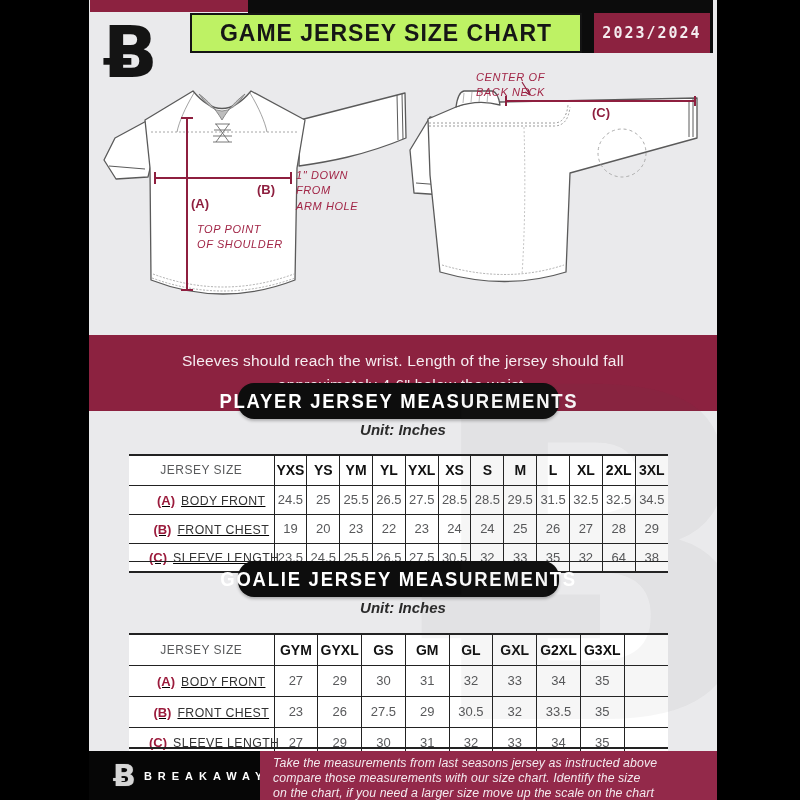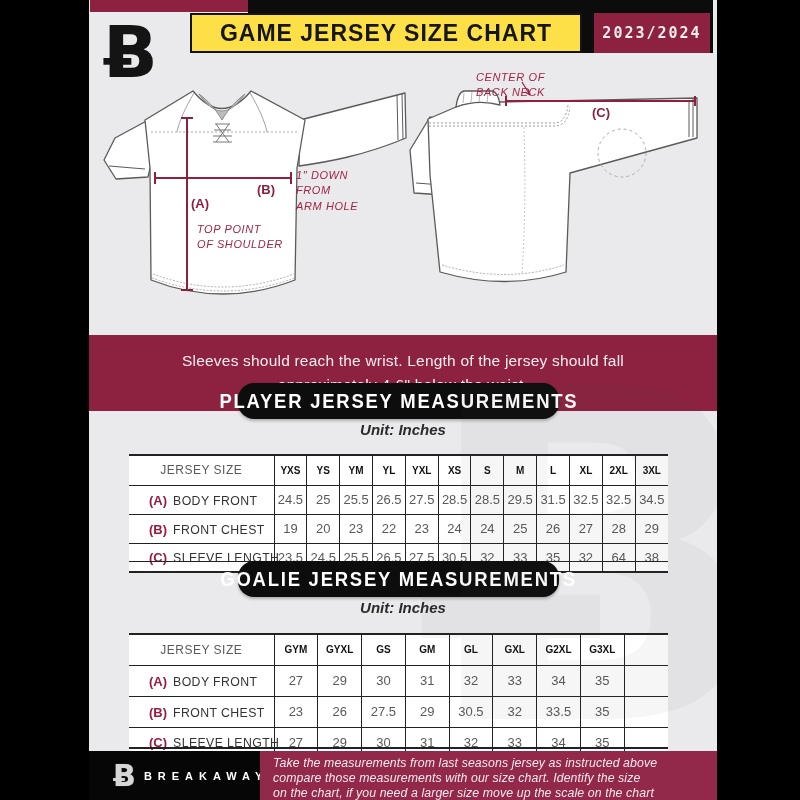--- a/index.html
+++ b/index.html
@@ -3,21 +3,21 @@
 <meta charset="utf-8">
 <style>
   html,body{margin:0;padding:0;}
   body{width:800px;height:800px;background:#000;position:relative;overflow:hidden;
        font-family:"Liberation Sans",sans-serif;}
   .page{position:absolute;left:89px;top:0;width:628px;height:800px;background:#eaeaec;overflow:hidden;}
 
   
   .top-strip{position:absolute;left:1px;top:0;width:158px;height:12px;background:#8c2240;}
   .top-black{position:absolute;left:159px;top:0;width:465px;height:53px;background:#0c0c0c;}
-  .title-box{position:absolute;left:101px;top:13px;width:392px;height:40px;background:#fde047;
+  .title-box{position:absolute;left:101px;top:13px;width:392px;height:40px;background:#bef264;
              border:2px solid #141414;box-sizing:border-box;display:flex;align-items:center;justify-content:center;}
   .title-box span{font-size:23px;font-weight:bold;color:#161616;letter-spacing:1px;white-space:nowrap;}
   .year-box{position:absolute;left:505px;top:13px;width:116px;height:40px;background:#8c2240;
             display:flex;align-items:center;justify-content:center;}
   .year-box span{font-family:"DejaVu Sans Mono",monospace;font-size:15px;font-weight:bold;color:#f4ecef;letter-spacing:2px;}
   .brand-mark{position:absolute;left:14px;top:16px;font-family:"DejaVu Sans",sans-serif;
               font-size:72px;font-weight:bold;color:#141414;line-height:1;}
 
   
   .front-wrap{position:absolute;left:6px;top:78px;width:332px;height:248px;}
@@ -38,22 +38,22 @@
                   letter-spacing:2px;white-space:nowrap;}
   .unit{position:absolute;left:0;width:628px;text-align:center;font-size:15px;font-weight:bold;
         font-style:italic;color:#2a2a2a;}
 
   .sizes-table{position:absolute;left:40px;width:539px;border-collapse:collapse;table-layout:fixed;
                background:#fff;border-top:2px solid #222;border-bottom:2px solid #222;margin-top:13px;}
   .sizes-table th,.sizes-table td{padding:0;margin:0;text-align:center;vertical-align:middle;}
   .sizes-table tbody td,.sizes-table tbody th{border-top:1.5px solid #222;}
   .sizes-table td:not(:first-child),.sizes-table th:not(:first-child){border-left:1.5px solid #222;}
   .sizes-table .szlab{font-size:12px;color:#58595b;letter-spacing:.5px;font-weight:normal;}
-  .sizes-table .sz{font-size:10px;font-weight:bold;color:#111;}
-  .sizes-table .rowlab{text-align:left;padding-left:20px;white-space:nowrap;}
+  .sizes-table .sz{font-size:14px;font-weight:bold;color:#111;}
+  .sizes-table .rowlab{text-align:center;padding-left:20px;white-space:nowrap;text-decoration:underline;}
   .rk{font-size:13px;font-weight:bold;color:#9b1b3c;margin-right:6px;}
   .rl{font-size:12.3px;color:#333;letter-spacing:.4px;font-weight:normal;}
   .sizes-table .val{font-size:13px;color:#58595b;font-weight:normal;}
   .tbl-underline{position:absolute;left:40px;width:539px;height:1.5px;background:#222;}
 
   .player-title{top:383px;} .player-unit{top:421px;} 
   .player-table{top:441px;} .player-table thead tr{height:30px;} .player-table tbody tr{height:29px;}
   .player-underline{top:560.5px;}
   .goalie-title{top:561px;} .goalie-unit{top:599px;}
   .goalie-table{top:620px;} .goalie-table thead tr{height:31px;} .goalie-table tbody tr{height:31px;}

